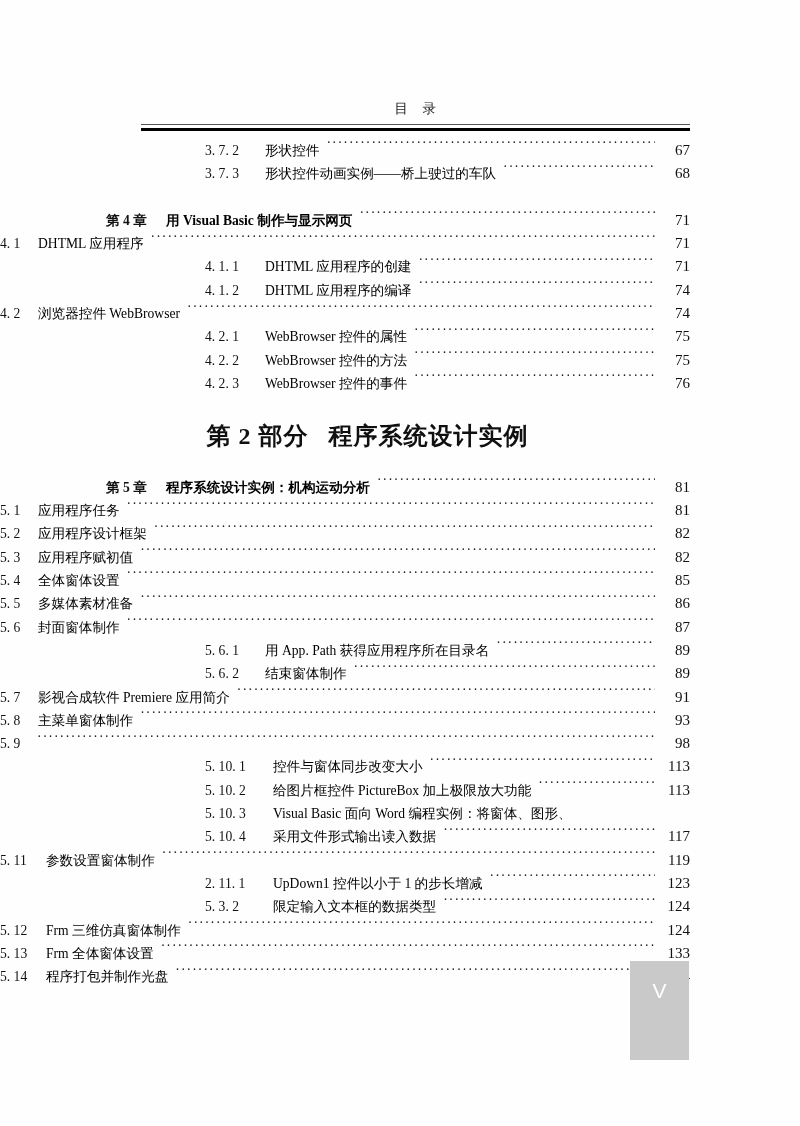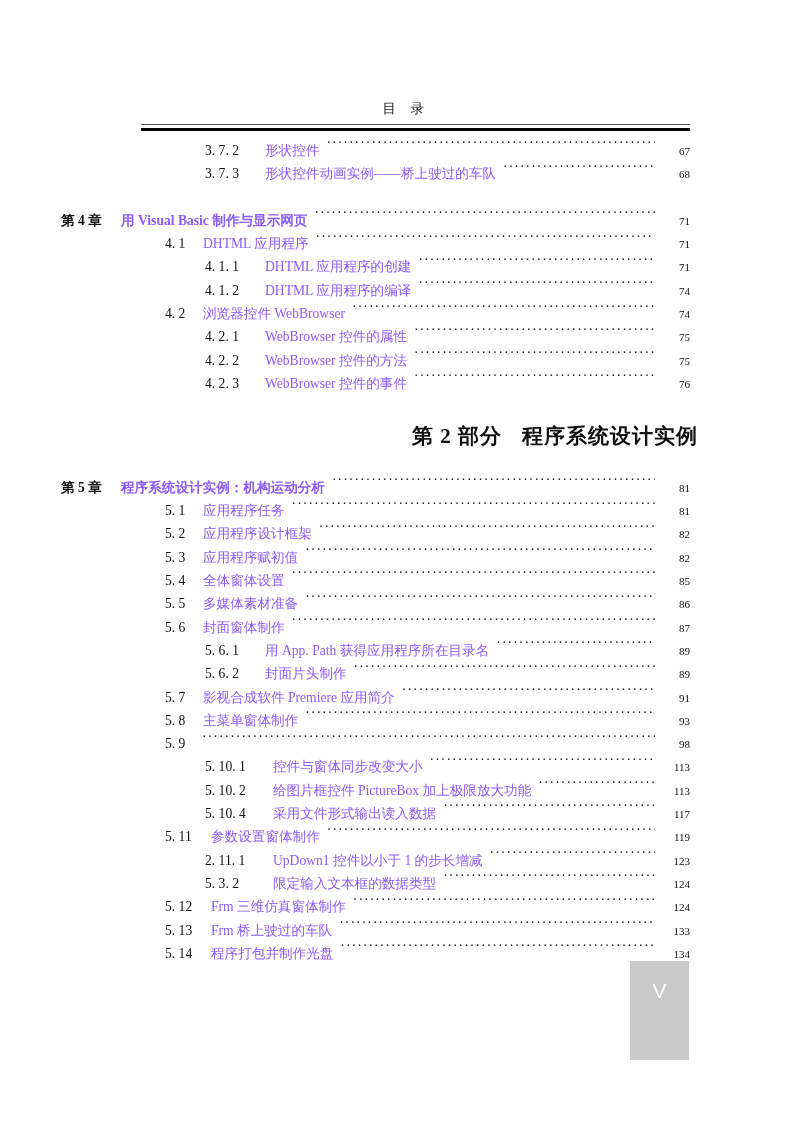--- a/index.html
+++ b/index.html
@@ -20,21 +20,21 @@
     position: absolute;
     left: 0; top: 0;
     width: 800px;
     height: 1126px;
     background: #fefefe;
   }
 
   
   .runhead {
     position: absolute;
-    left: 129px;
+    left: 141px;
     top: 100px;
     width: 549px;
     text-align: center;
     font-size: 13.5px;
     letter-spacing: 0.5px;
     color: #202020;
   }
 
   .rule-thin {
     position: absolute;
@@ -72,21 +72,21 @@
   }
   .row.spacer { height: 23.3px; }
 
   .num {
     flex: 0 0 auto;
     text-align: left;
     color: #111;
   }
   .title {
     flex: 0 0 auto;
-    color: #8b5cf6;
+    color: #000000;
     padding-left: 8px;
   }
   .leader {
     flex: 1 1 auto;
     overflow: hidden;
     margin: 0 5px 0 7px;
     position: relative;
     height: 1em;
   }
   .leader::before {
@@ -98,26 +98,26 @@
     position: absolute;
     left: 0;
     bottom: 0.02em;
     white-space: nowrap;
   }
   .pg {
     flex: 0 0 auto;
     width: 30px;
     text-align: right;
     color: #111;
-    font-size: 11px;
-  }
-
-  
-  .lvl-chap  { padding-left: 61px; }
-  .lvl-sec   { padding-left: 165px; }
+    font-size: 15px;
+  }
+
+  
+  .lvl-chap  { padding-left: 106px; }
+  .lvl-sec   { }
   .lvl-sub   { padding-left: 205px; }
 
   .lvl-chap .num { min-width: 52px; }
   .lvl-sec  .num { min-width: 30px; }
   .lvl-sub  .num { min-width: 52px; }
   .lvl-sec.wide .num { min-width: 38px; }
   .lvl-sub.wide .num { min-width: 60px; }
 
   
   .row.cont { padding-left: 273px; }
@@ -125,28 +125,28 @@
   .row.cont .title { padding-left: 0; }
 
   
   .row > .pg { margin-right: 110px; }
 
   b, .bold { font-weight: bold; }
 
   
   .part-head {
     position: relative;
-    text-align: right;
-    font-size: 21px;
+    text-align: center;
+    font-size: 24px;
     font-weight: bold;
     color: #101010;
     letter-spacing: 1px;
     height: 34px;
     line-height: 34px;
-    padding-right: 102px;
+    padding-right: 65px;
   }
   .part-head .gap { display: inline-block; width: 20px; }
 
   
   .folio {
     position: absolute;
     left: 630px;
     top: 961px;
     width: 59px;
     height: 99px;
@@ -281,21 +281,21 @@
         <span class="pg">87</span>
       </div>
       <div class="row lvl-sub">
         <span class="num">5. 6. 1</span>
         <span class="title">用 App. Path 获得应用程序所在目录名</span>
         <span class="leader"></span>
         <span class="pg">89</span>
       </div>
       <div class="row lvl-sub">
         <span class="num">5. 6. 2</span>
-        <span class="title">封面片头制作</span>
+        <span class="title">结束窗体制作</span>
         <span class="leader"></span>
         <span class="pg">89</span>
       </div>
       <div class="row lvl-sec">
         <span class="num">5. 7</span>
         <span class="title">影视合成软件 Premiere 应用简介</span>
         <span class="leader"></span>
         <span class="pg">91</span>
       </div>
       <div class="row lvl-sec">
@@ -313,20 +313,26 @@
         <span class="num">5. 10. 1</span>
         <span class="title">控件与窗体同步改变大小</span>
         <span class="leader"></span>
         <span class="pg">113</span>
       </div>
       <div class="row lvl-sub wide">
         <span class="num">5. 10. 2</span>
         <span class="title">给图片框控件 PictureBox 加上极限放大功能</span>
         <span class="leader"></span>
         <span class="pg">113</span>
+      </div>
+      <div class="row lvl-sub wide">
+        <span class="num">5. 10. 3</span>
+        <span class="title">Visual Basic 面向 Word 编程实例：将窗体、图形、</span>
+        <span class="leader" style="visibility: hidden;"></span>
+        <span class="pg"></span>
       </div>
       <div class="row lvl-sub wide">
         <span class="num">5. 10. 4</span>
         <span class="title">采用文件形式输出读入数据</span>
         <span class="leader"></span>
         <span class="pg">117</span>
       </div>
       <div class="row lvl-sec wide">
         <span class="num">5. 11</span>
         <span class="title">参数设置窗体制作</span>
@@ -346,21 +352,21 @@
         <span class="pg">124</span>
       </div>
       <div class="row lvl-sec wide">
         <span class="num">5. 12</span>
         <span class="title">Frm 三维仿真窗体制作</span>
         <span class="leader"></span>
         <span class="pg">124</span>
       </div>
       <div class="row lvl-sec wide">
         <span class="num">5. 13</span>
-        <span class="title">Frm 桥上驶过的车队</span>
+        <span class="title">Frm 全体窗体设置</span>
         <span class="leader"></span>
         <span class="pg">133</span>
       </div>
       <div class="row lvl-sec wide">
         <span class="num">5. 14</span>
         <span class="title">程序打包并制作光盘</span>
         <span class="leader"></span>
         <span class="pg">134</span>
       </div>
     </div>

